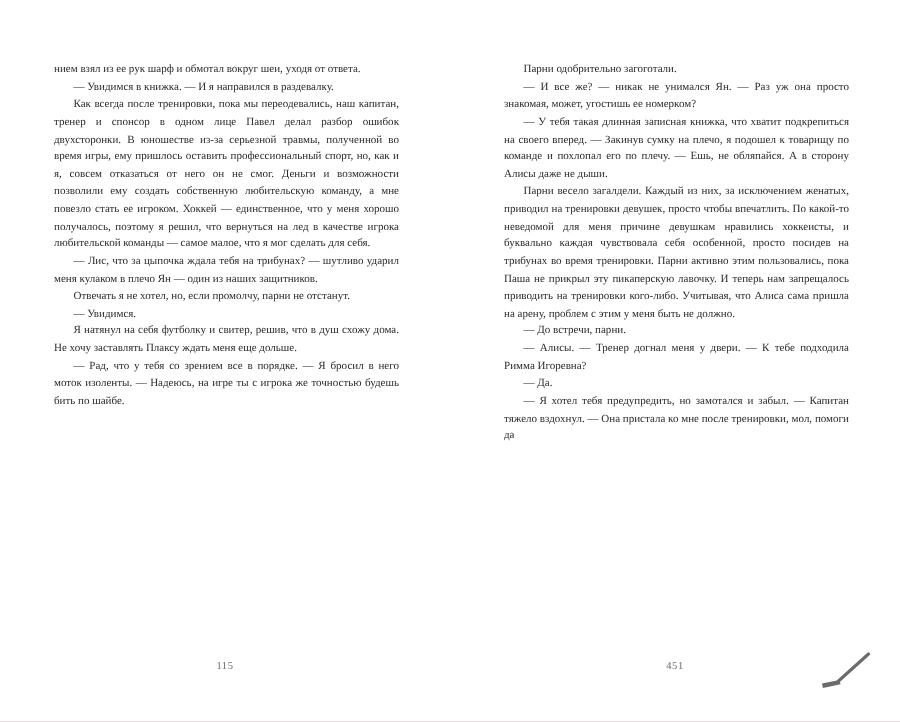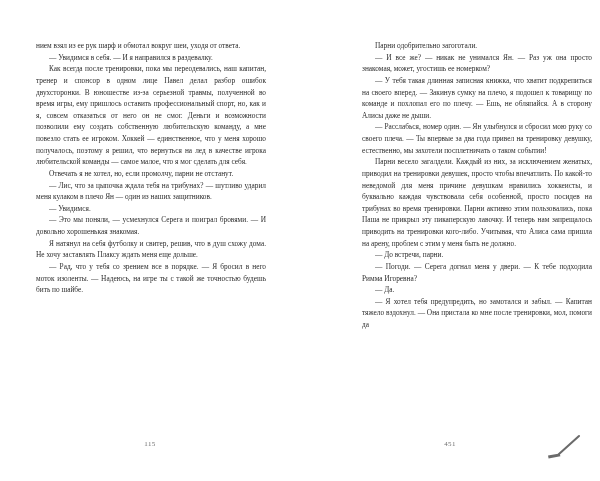--- a/index.html
+++ b/index.html
@@ -37,21 +37,21 @@
     top: 40px;
     width: 230px;
     text-align: justify;
     text-justify: inter-word;
     color: #2b2b2b;
     font-size: 7.35px;
     line-height: 11.62px;
     -webkit-font-smoothing: antialiased;
   }
   .page-left .text-column  { left: 36px; }
-  .page-right .text-column { left: 36px; margin-left: 26px; }
+  .page-right .text-column { left: 36px; }
 
   .para {
     margin: 0;
     text-indent: 13px;
     hyphens: manual;
   }
   .para.no-indent {
     text-indent: 0;
   }
 
@@ -77,41 +77,39 @@
 </head>
 <body>
 
 <div id="book-spread">
 
   <div class="top-edge-band"></div>
 
   <div class="page page-left">
     <div class="text-column">
       <p class="para no-indent">нием взял из ее рук шарф и обмотал вокруг шеи, уходя от ответа.</p>
-      <p class="para">— Увидимся в себя. — И я направился в раздевалку.</p>
+      <p class="para">— Увидимся в книжка. — И я направился в раздевалку.</p>
       <p class="para">Как всегда после тренировки, пока мы переодевались, наш капитан, тренер и спонсор в одном лице Павел делал разбор ошибок двухсторонки. В юношестве из-за серьезной травмы, полученной во время игры, ему пришлось оставить профессиональный спорт, но, как и я, совсем отказаться от него он не смог. Деньги и возможности позволили ему создать собственную любительскую команду, а мне повезло стать ее игроком. Хоккей — единственное, что у меня хорошо получалось, поэтому я решил, что вернуться на лед в качестве игрока любительской команды — самое малое, что я мог сделать для себя.</p>
+      <p class="para">— Лис, что за цыпочка ждала тебя на трибунах? — шутливо ударил меня кулаком в плечо Ян — один из наших защитников.</p>
       <p class="para">Отвечать я не хотел, но, если промолчу, парни не отстанут.</p>
-      <p class="para">— Лис, что за цыпочка ждала тебя на трибунах? — шутливо ударил меня кулаком в плечо Ян — один из наших защитников.</p>
       <p class="para">— Увидимся.</p>
-      <p class="para">— Это мы поняли, — усмехнулся Серега и поиграл бровями. — И довольно хорошенькая знакомая.</p>
       <p class="para">Я натянул на себя футболку и свитер, решив, что в душ схожу дома. Не хочу заставлять Плаксу ждать меня еще дольше.</p>
-      <p class="para">— Рад, что у тебя со зрением все в порядке. — Я бросил в него моток изоленты. — Надеюсь, на игре ты с такой же точностью будешь бить по шайбе.</p>
+      <p class="para">— Рад, что у тебя со зрением все в порядке. — Я бросил в него моток изоленты. — Надеюсь, на игре ты с игрока же точностью будешь бить по шайбе.</p>
     </div>
     <div class="folio">115</div>
   </div>
 
   <div class="page page-right">
     <div class="text-column">
       <p class="para">Парни одобрительно загоготали.</p>
       <p class="para">— И все же? — никак не унимался Ян. — Раз уж она просто знакомая, может, угостишь ее номерком?</p>
       <p class="para">— У тебя такая длинная записная книжка, что хватит подкрепиться на своего вперед. — Закинув сумку на плечо, я подошел к товарищу по команде и похлопал его по плечу. — Ешь, не обляпайся. А в сторону Алисы даже не дыши.</p>
-      <p class="para">— Расслабься, номер один. — Ян улыбнулся и сбросил мою руку со своего плеча. — Ты впервые за два года привел на тренировку девушку, естественно, мы захотели посплетничать о таком событии!</p>
       <p class="para">Парни весело загалдели. Каждый из них, за исключением женатых, приводил на тренировки девушек, просто чтобы впечатлить. По какой-то неведомой для меня причине девушкам нравились хоккеисты, и буквально каждая чувствовала себя особенной, просто посидев на трибунах во время тренировки. Парни активно этим пользовались, пока Паша не прикрыл эту пикаперскую лавочку. И теперь нам запрещалось приводить на тренировки кого-либо. Учитывая, что Алиса сама пришла на арену, проблем с этим у меня быть не должно.</p>
       <p class="para">— До встречи, парни.</p>
-      <p class="para">— Погоди. — Серега догнал меня у двери. — К тебе подходила Римма Игоревна?</p>
+      <p class="para">— Алисы. — Тренер догнал меня у двери. — К тебе подходила Римма Игоревна?</p>
       <p class="para">— Да.</p>
       <p class="para">— Я хотел тебя предупредить, но замотался и забыл. — Капитан тяжело вздохнул. — Она пристала ко мне после тренировки, мол, помоги да</p>
     </div>
     <div class="folio">451</div>
 
     <svg class="stick-ornament" viewBox="0 0 42 30">
       <path d="M37 3 L17 21" stroke="#6b6b6b" stroke-width="2.1" stroke-linecap="round" fill="none"></path>
       <path d="M17.6 20.4 L6 22.6 L6.6 25.6 L18.4 23.2 Z" fill="#6b6b6b"></path>
     </svg>
   </div>

